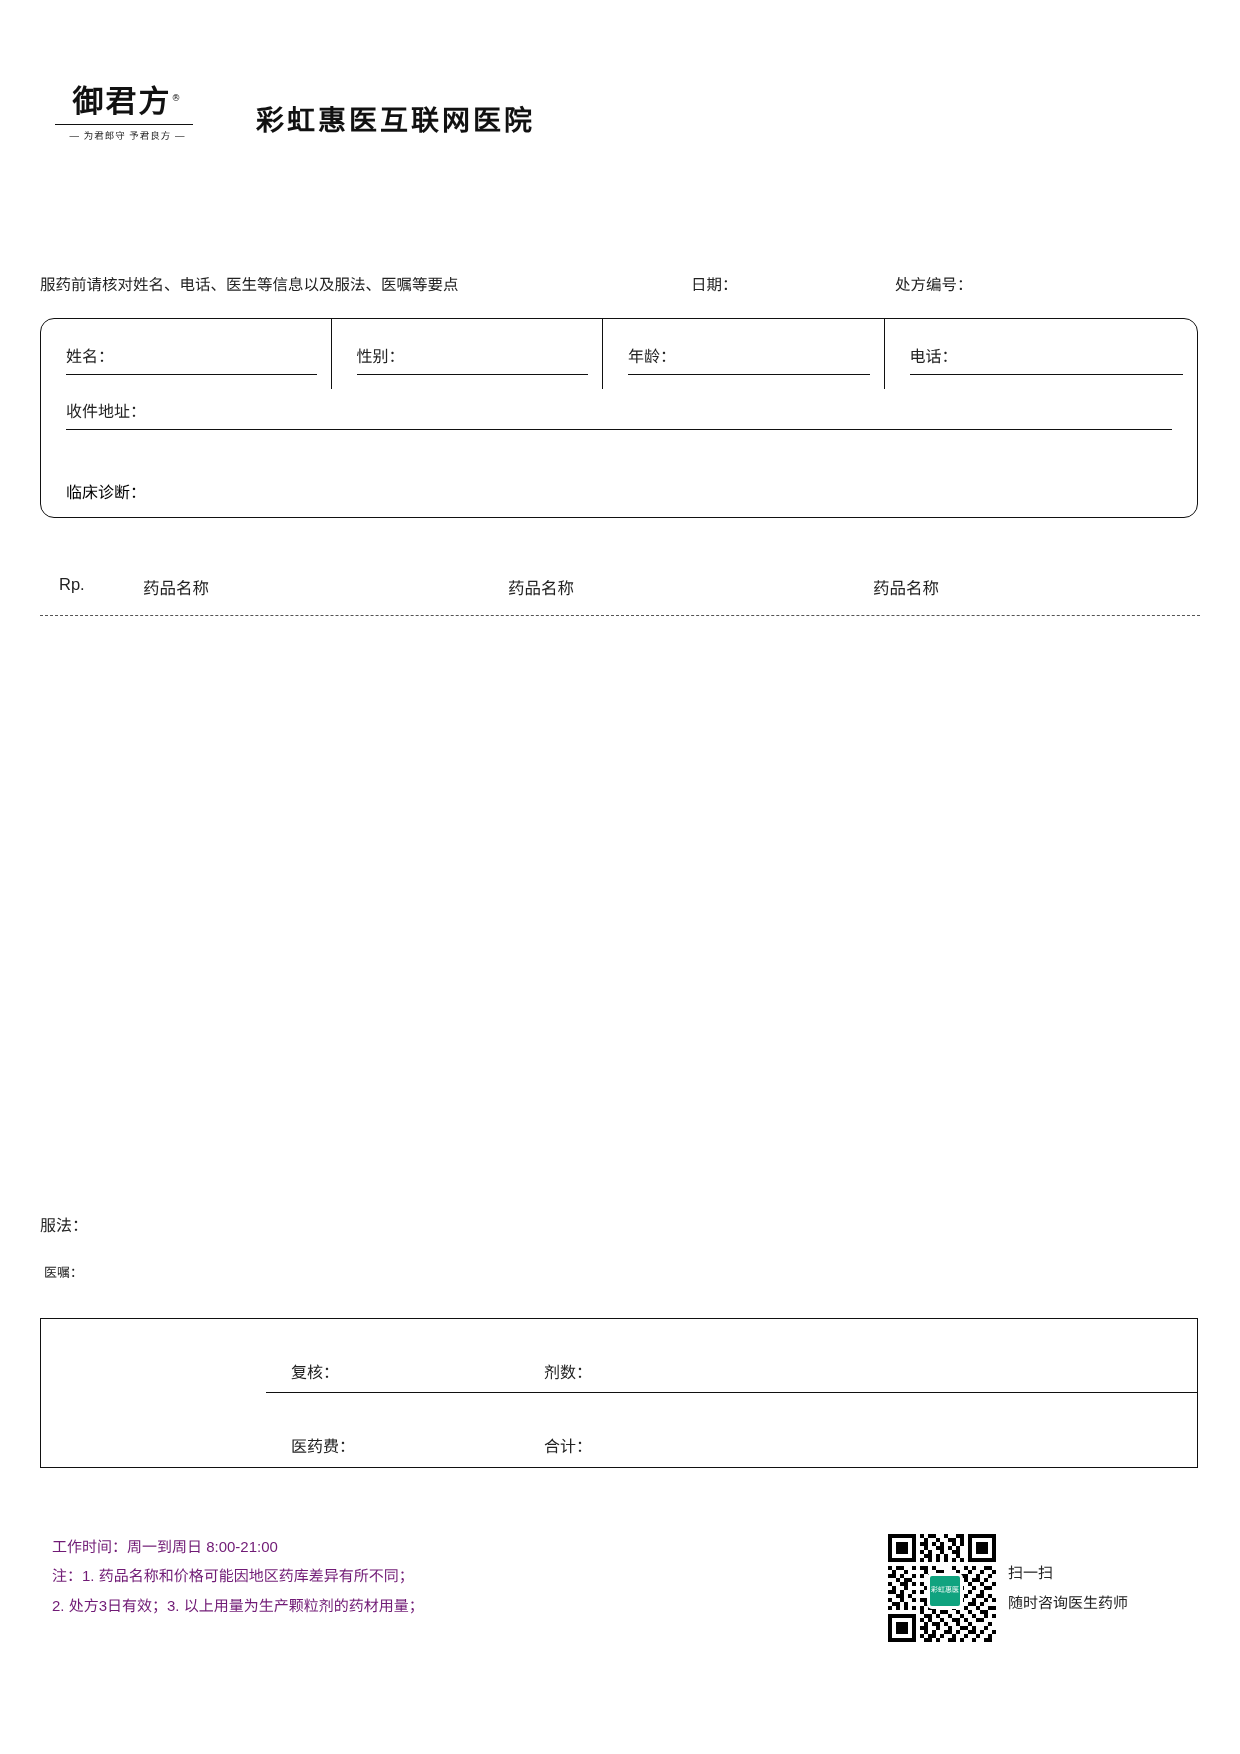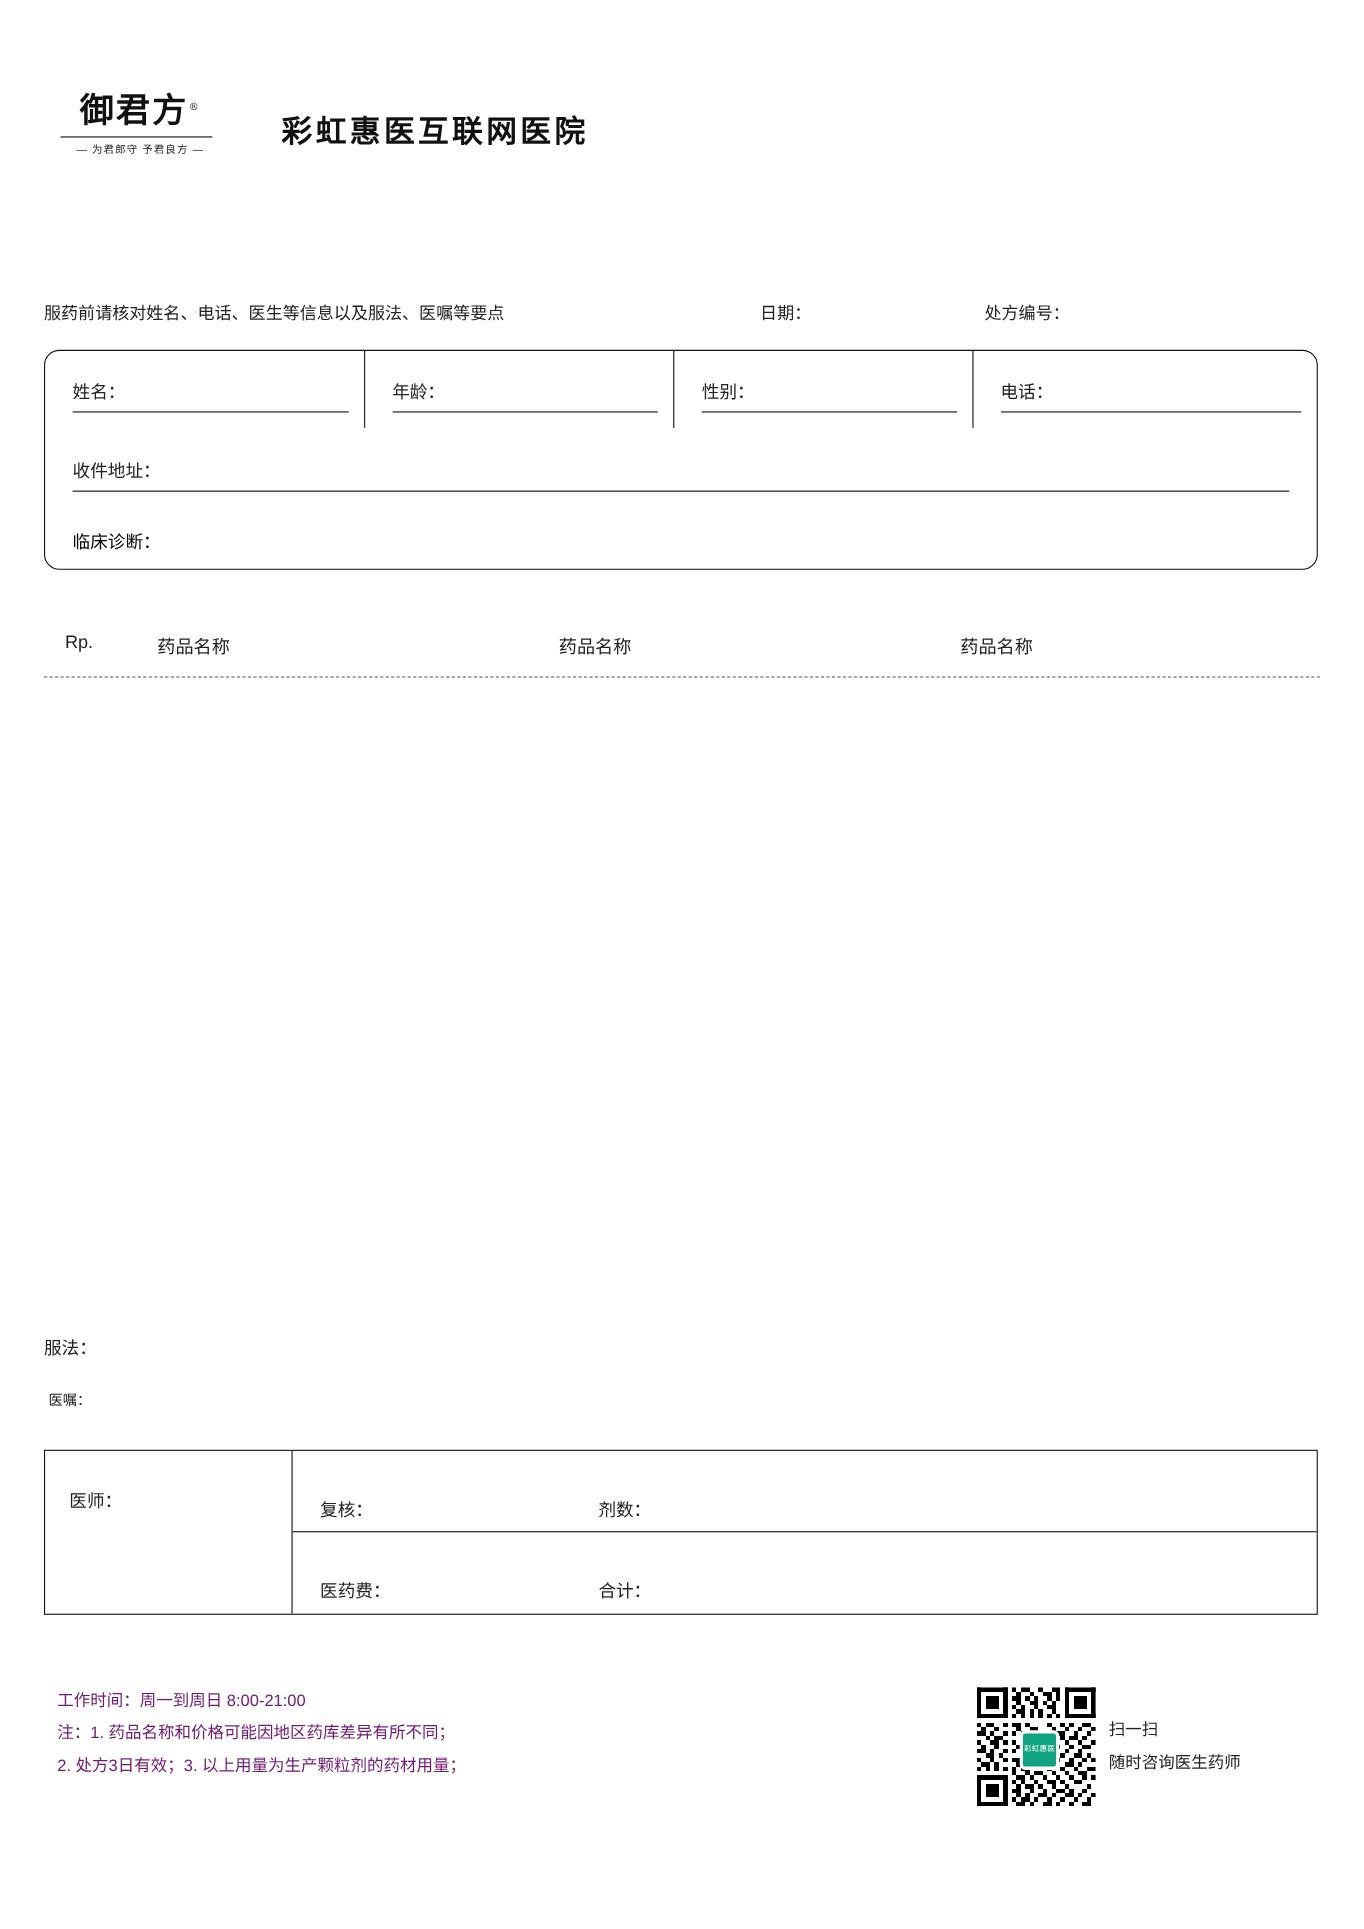--- a/index.html
+++ b/index.html
@@ -118,21 +118,21 @@
     bottom: 14px;
     border-bottom: 1.2px solid #111;
   }
   .c-name   { width: 290px; }
   .c-gender { width: 272px; border-left: 1.4px solid #111; }
   .c-age    { width: 282px; border-left: 1.4px solid #111; }
   .c-phone  { width: 314px; border-left: 1.4px solid #111; }
 
   .pb-row2 {
     position: absolute;
-    left: 0; top: 72px;
+    left: 0; top: 55px;
     width: 100%;
     height: 68px;
     font-size: 16px;
     color: #222;
     box-sizing: border-box;
     padding: 24px 0 0 25px;
   }
   .pb-row2 .fld-line {
     position: absolute;
     left: 25px;
@@ -322,26 +322,26 @@
     <div class="notice-date">日期：</div>
     <div class="notice-no">处方编号：</div>
   </div>
 
   <div class="patient-box">
     <div class="pb-row1">
       <div class="pb-cell c-name">
         <span>姓名：</span><span></span>
         <div class="fld-line"></div>
       </div>
+      <div class="pb-cell c-gender">
+        <span>性别：</span><span></span>
+        <div class="fld-line"></div>
+      </div>
       <div class="pb-cell c-age">
         <span>年龄：</span><span></span>
-        <div class="fld-line"></div>
-      </div>
-      <div class="pb-cell c-gender">
-        <span>性别：</span><span></span>
         <div class="fld-line"></div>
       </div>
       <div class="pb-cell c-phone">
         <span>电话：</span><span></span>
         <div class="fld-line"></div>
       </div>
     </div>
     <div class="pb-row2">
       <span>收件地址：</span><span></span>
       <div class="fld-line"></div>
@@ -362,23 +362,20 @@
   <div class="rx-body"></div>
 
   <div class="usage">
     <span>服法：</span><span></span>
   </div>
   <div class="advice">
     <span>医嘱：</span><span></span>
   </div>
 
   <div class="sign-box">
-    <div class="sb-doctor">
-      <span>医师：</span><span></span>
-    </div>
     <div class="sb-right">
       <div class="sb-r1">
         <div class="sb-f a">
           <span>复核：</span><span></span>
         </div>
         <div class="sb-f b">
           <span>剂数：</span><span></span>
         </div>
       </div>
       <div class="sb-r2">

